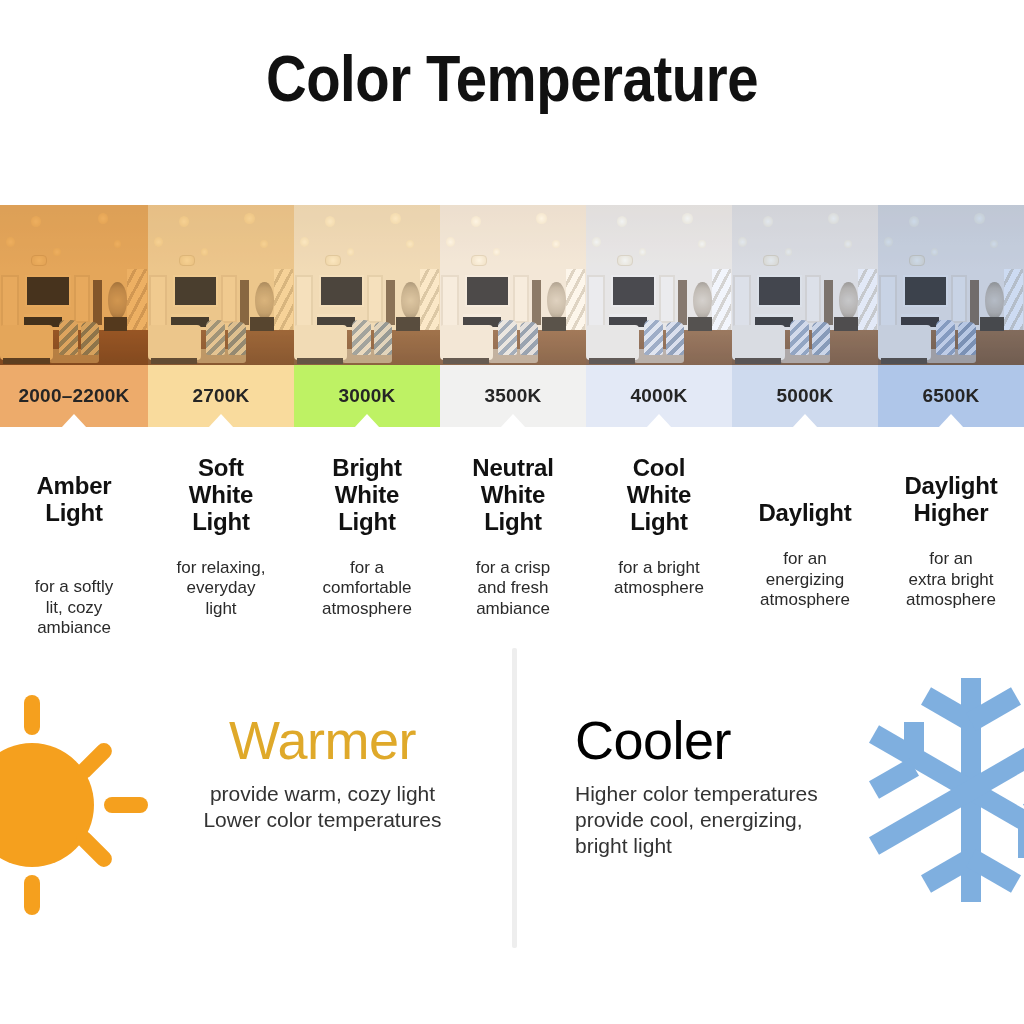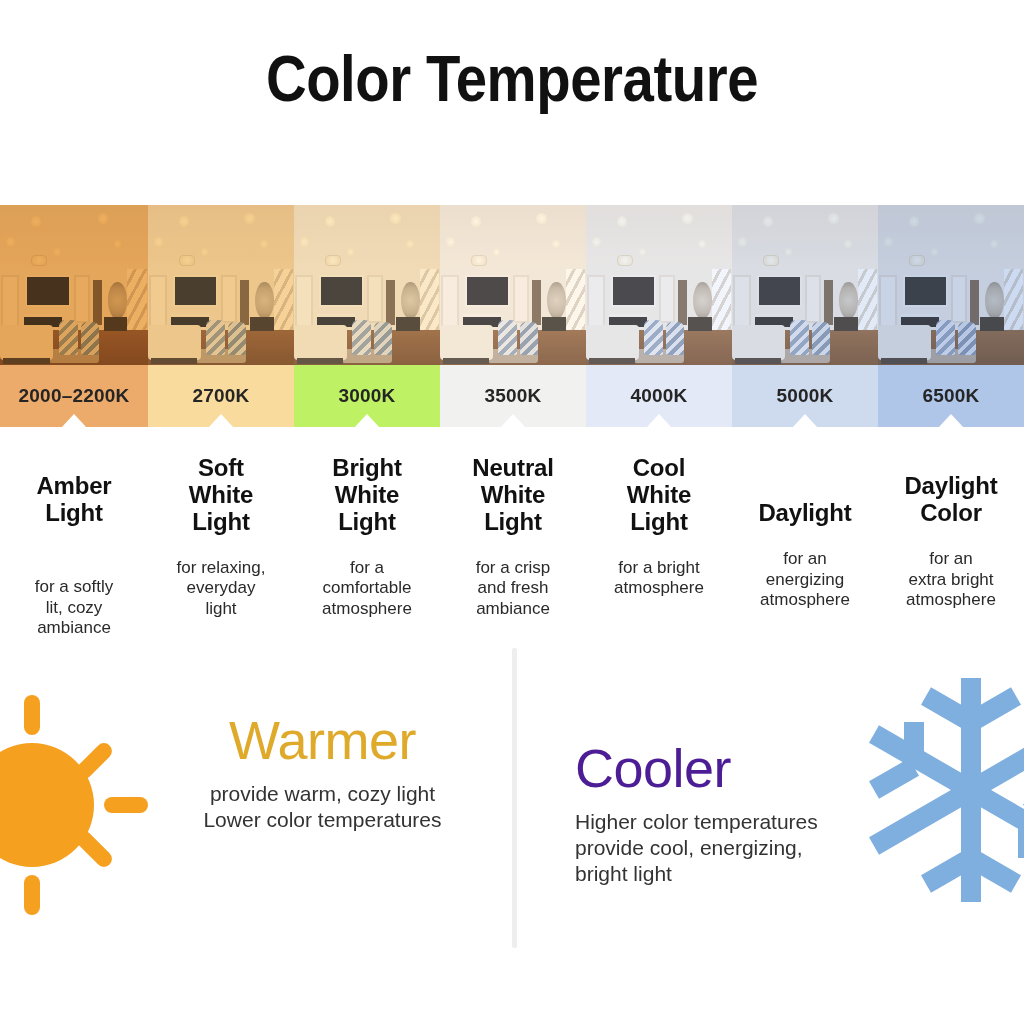--- a/index.html
+++ b/index.html
@@ -613,21 +613,21 @@
         <div class="desc-sub">
           <div>for an</div>
           <div>energizing</div>
           <div>atmosphere</div>
         </div>
       </div>
       <div class="desc-cell" style="width: 146px;">
         <div class="desc-name-block">
           <div class="desc-name">
             <div>Daylight</div>
-            <div>Color</div>
+            <div>Higher</div>
           </div>
         </div>
         <div class="desc-sub">
           <div>for an</div>
           <div>extra bright</div>
           <div>atmosphere</div>
         </div>
       </div>
     </div>
 
@@ -671,21 +671,21 @@
 
     <div class="warm-block">
       <div class="big-warm" style="color: rgb(223, 169, 42);">Warmer</div>
       <div class="body-text center">
         <div>provide warm, cozy light</div>
         <div>Lower color temperatures</div>
       </div>
     </div>
 
     <div class="cool-block">
-      <div class="big-cool" style="color: #4c1d95; margin-top: 28px;">Cooler</div>
+      <div class="big-cool" style="color: #000000;">Cooler</div>
       <div class="body-text">
         <div>Higher color temperatures</div>
         <div>provide cool, energizing,</div>
         <div>bright light</div>
       </div>
     </div>
   </div>
 
 </div>
 

